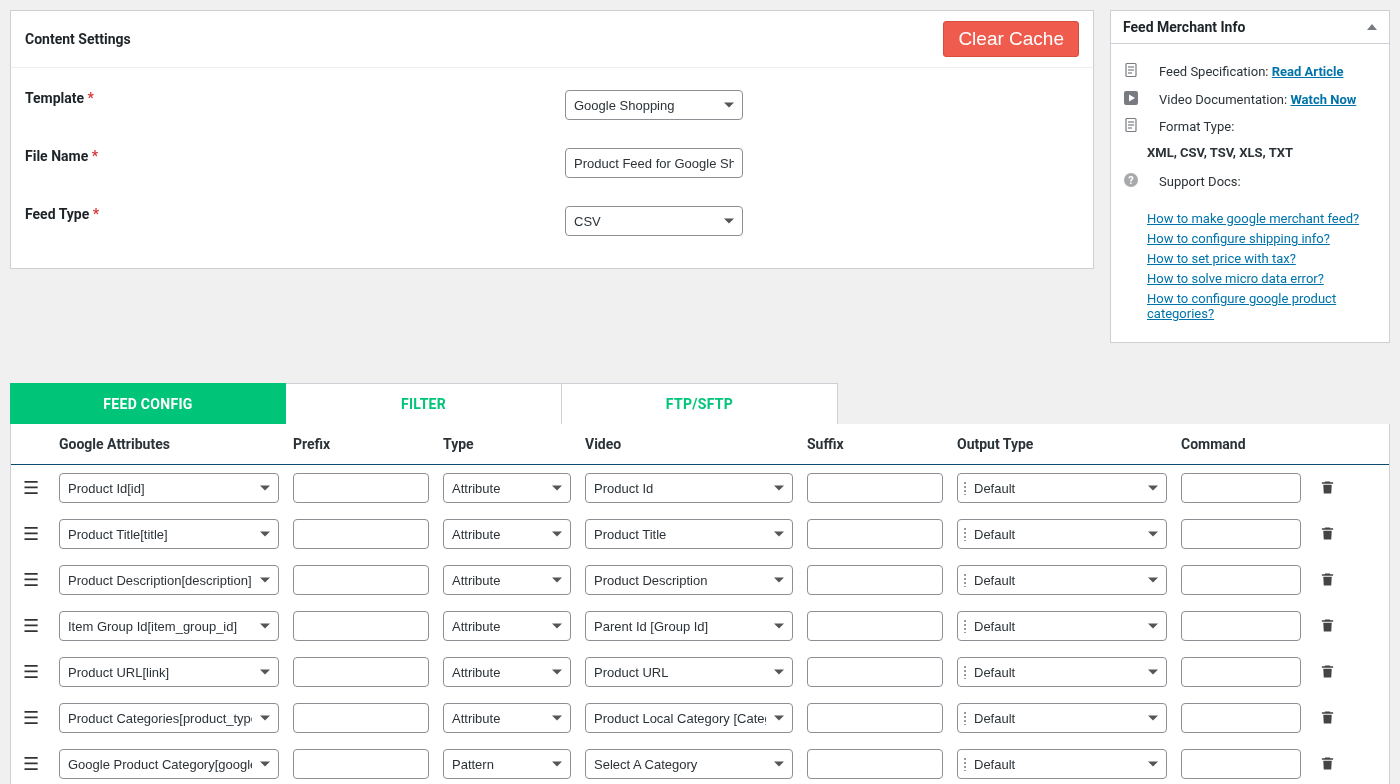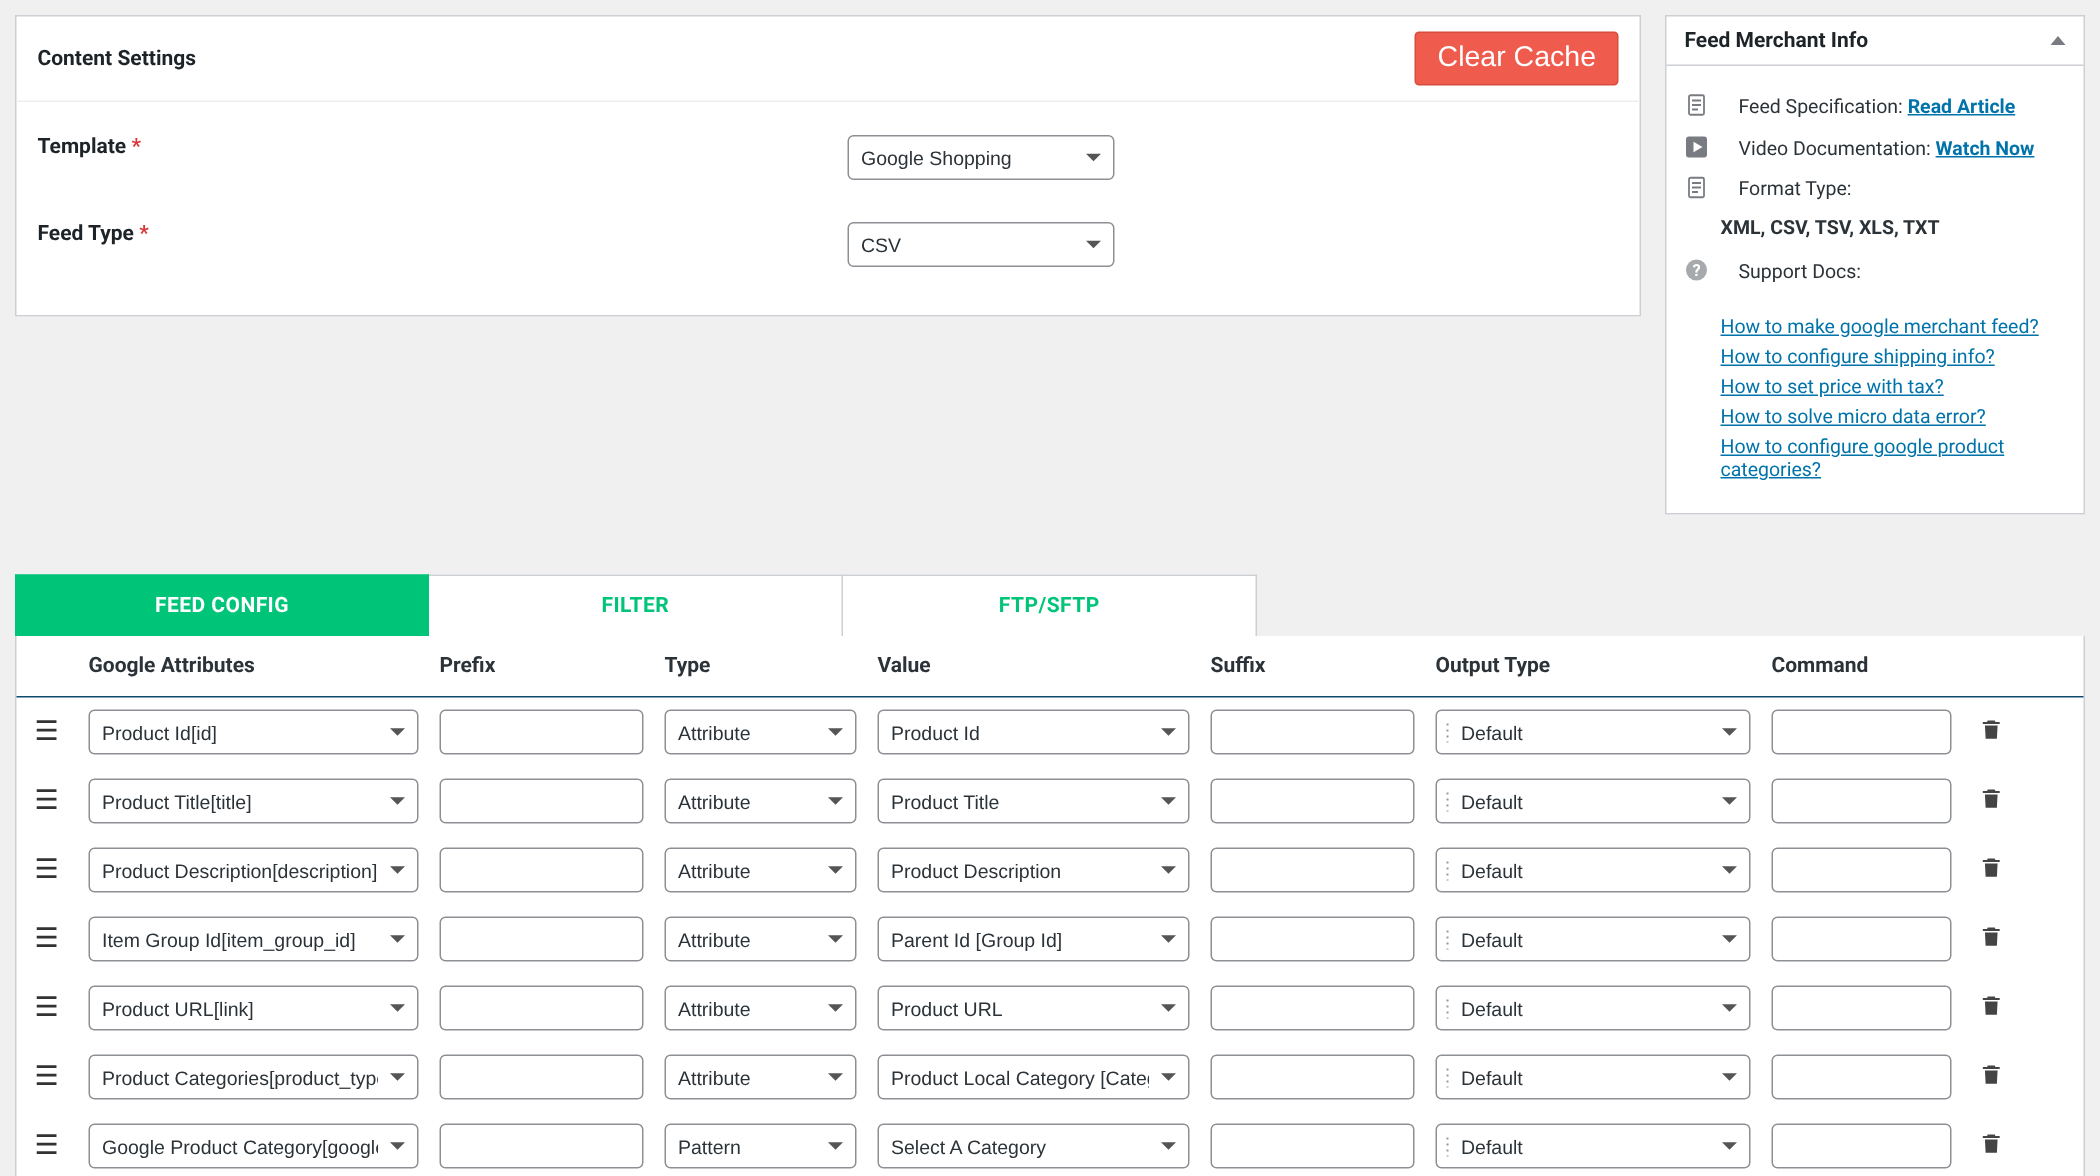--- a/index.html
+++ b/index.html
@@ -111,20 +111,28 @@
         <div class="cs-input">
           <div class="sel-wrap">
             <select class="sel">
               <option>Google Shopping</option>
             </select>
           </div>
         </div>
       </div>
       <div class="cs-row">
         <div class="cs-label">
+          <span>File Name</span> <span class="req">*</span>
+        </div>
+        <div class="cs-input">
+          <input class="inp" type="text" value="Product Feed for Google Sho" style="">
+        </div>
+      </div>
+      <div class="cs-row">
+        <div class="cs-label">
           <span>Feed Type</span> <span class="req">*</span>
         </div>
         <div class="cs-input">
           <div class="sel-wrap">
             <select class="sel">
               <option>CSV</option>
             </select>
           </div>
         </div>
       </div>
@@ -200,21 +208,21 @@
   <div class="tab inactive">FILTER</div>
   <div class="tab inactive">FTP/SFTP</div>
 </div>
 
 <div class="feed-table">
   <div class="ft-head">
     <div class="col-drag"></div>
     <div class="col-attr">Google Attributes</div>
     <div class="col-prefix">Prefix</div>
     <div class="col-type">Type</div>
-    <div class="col-value">Value</div>
+    <div class="col-value">Video</div>
     <div class="col-suffix">Suffix</div>
     <div class="col-output">Output Type</div>
     <div class="col-command">Command</div>
     <div class="col-del"></div>
   </div>
   <div id="ft-body">
       <div class="ft-row">
         <div class="col-drag"><span class="drag-icon">☰</span></div>
         <div class="col-attr"><div class="sel-wrap"><select class="sel"><option>Product Id[id]</option></select></div></div>
         <div class="col-prefix"><input class="inp" type="text" style=""></div>

